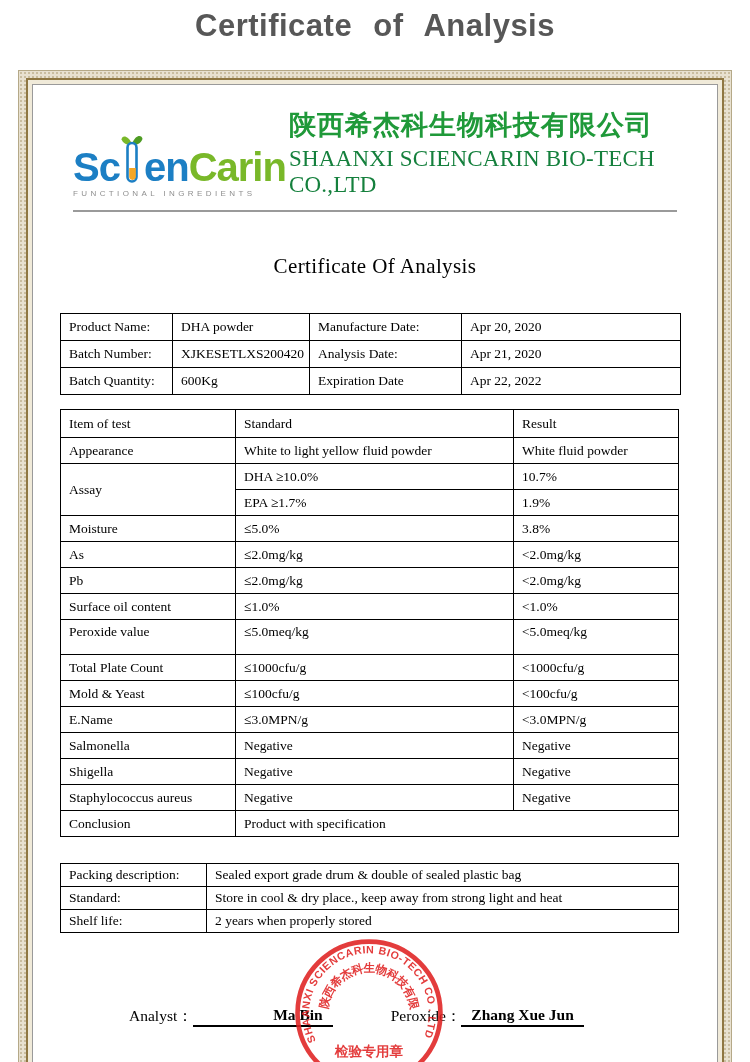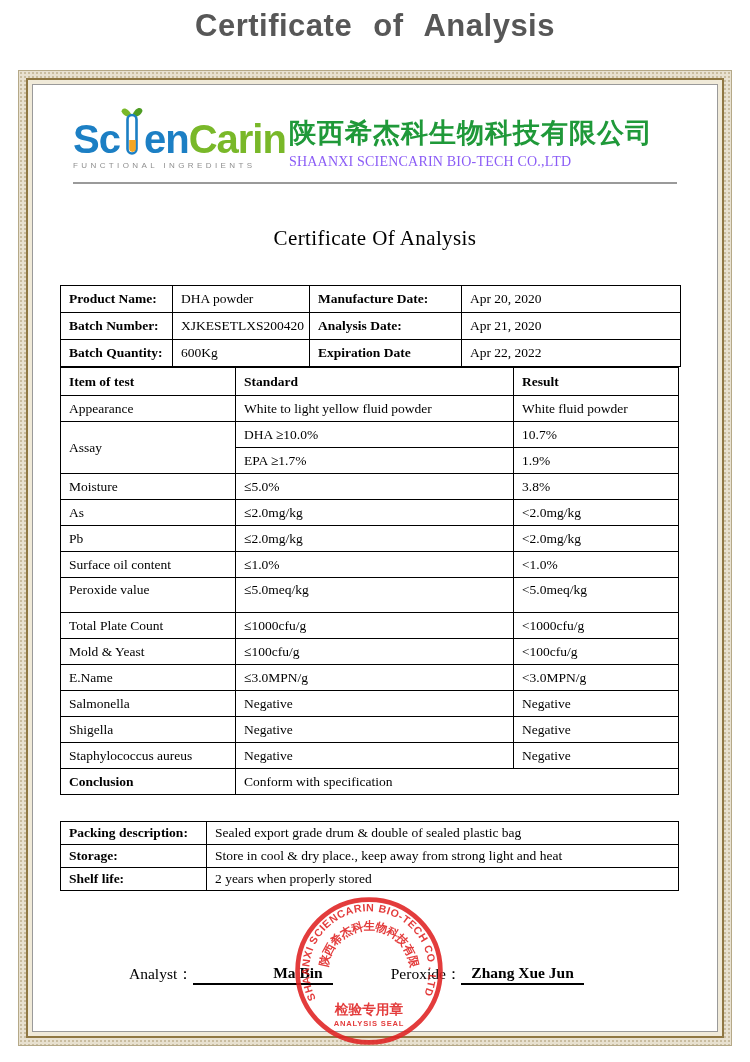--- a/index.html
+++ b/index.html
@@ -52,21 +52,21 @@
     font-size: 8px; letter-spacing: 3.4px; color: #8f8f8f; white-space: nowrap;
   }
   .company { margin-left: 16px; padding-top: 2px; }
   .company-cn {
     font-family: "Liberation Sans", sans-serif;
     font-weight: bold; font-size: 27px; color: #1f9939; letter-spacing: 1px;
   }
   .company-en {
     margin-top: 3px;
     font-family: "Liberation Serif", serif;
-    font-size: 14px; color: #8b5cf6; letter-spacing: 0.2px;
+    font-size: 23px; color: #15803d; letter-spacing: 0.2px;
   }
   .divider { margin: 12px 40px 0; border: 0; border-top: 2px solid #9a9a9a; }
 
   
   .cert-heading {
     margin-top: 42px;
     text-align: center;
     font-weight: normal;
     font-size: 21px;
     letter-spacing: 0.4px;
@@ -79,26 +79,26 @@
     font-size: 13.5px;
     table-layout: fixed;
   }
   table.doc-table td {
     border: 1px solid #000;
     padding: 3px 8px;
     vertical-align: middle;
     overflow: hidden;
     white-space: nowrap;
   }
-  td.b { font-weight: bold; }
+  td.b { font-weight: normal; }
 
   .info-table { margin-top: 34px; width: 620px; }
   .info-table td { height: 27px; }
 
-  .test-table { width: 618px; padding-left: 36px; }
+  .test-table { margin-top: 14px; width: 618px; padding-left: 36px; }
   .test-table td { height: 26px; }
   .test-table tr:first-child td { height: 28px; }
   .test-table tr:nth-child(9) td { height: 35px; vertical-align: top; padding-top: 4px; }
 
   .pack-table { margin-top: 26px; width: 618px; }
   .pack-table td { height: 23px; }
 
   
   .sign-row {
     position: relative;
@@ -280,37 +280,37 @@
                 <td>Negative</td>
                 <td>Negative</td>
               </tr>
               <tr>
                 <td>Staphylococcus aureus</td>
                 <td>Negative</td>
                 <td>Negative</td>
               </tr>
               <tr>
                 <td class="b">Conclusion</td>
-                <td colspan="2">Conform with specification</td>
+                <td colspan="2">Product with specification</td>
               </tr>
             </tbody>
         </table>
 
         <table class="doc-table pack-table">
           <colgroup>
               <col style="width:146px">
               <col style="width:472px">
             </colgroup>
           <tbody>
               <tr>
                 <td class="b">Packing description:</td>
                 <td>Sealed export grade drum &amp; double of sealed plastic bag</td>
               </tr>
               <tr>
-                <td class="b">Storage:</td>
+                <td class="b">Standard:</td>
                 <td>Store in cool &amp; dry place., keep away from strong light and heat</td>
               </tr>
               <tr>
                 <td class="b">Shelf life:</td>
                 <td>2 years when properly stored</td>
               </tr>
             </tbody>
         </table>
 
         <div class="sign-row">

